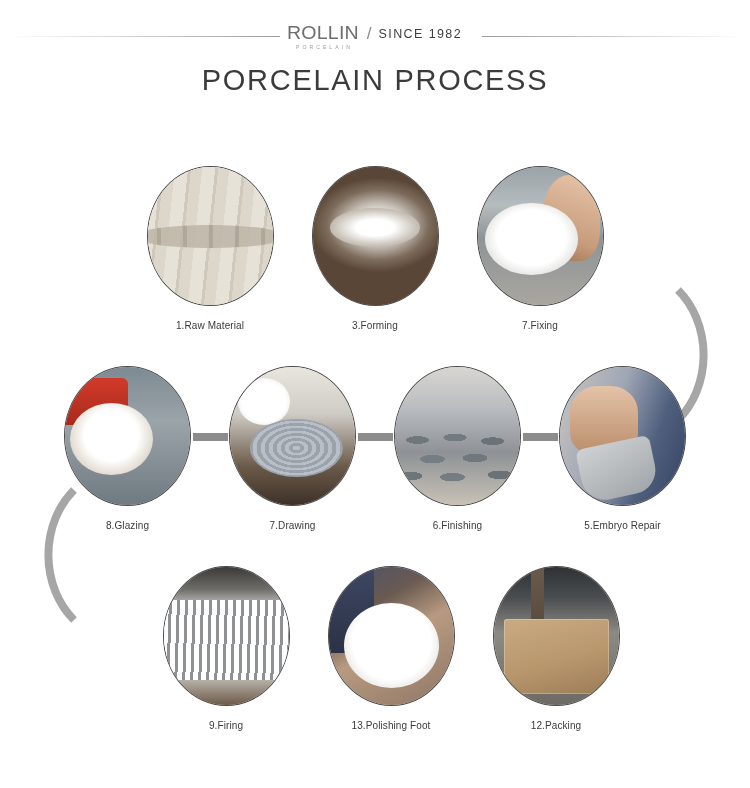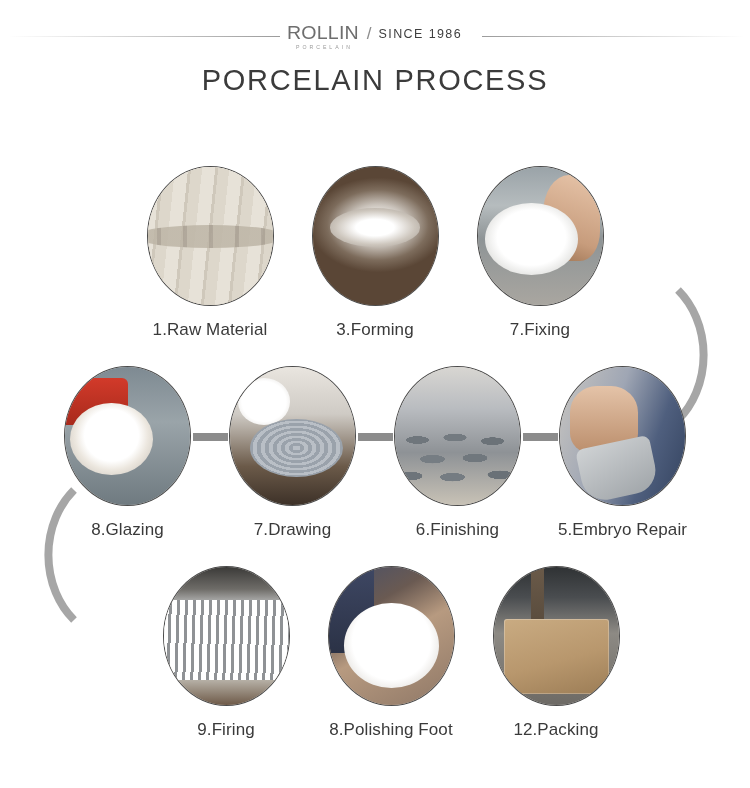--- a/index.html
+++ b/index.html
@@ -135,21 +135,21 @@
     position: relative;
     background: #dedbd6;
     box-sizing: border-box;
   }
   .bubble .art {
     position: absolute;
     inset: 0;
   }
   .step-label {
     margin-top: 14px;
-    font-size: 17px;
+    font-size: 10px;
     color: #3a3a3a;
     white-space: nowrap;
     letter-spacing: 0.1px;
   }
 
   
   .art-rawmaterial {
     background:
       repeating-linear-gradient(96deg, #e7e2d8 0 13px, #cfc8bb 13px 16px, #ddd7cb 16px 27px),
       linear-gradient(180deg, #efebe2 0%, #d6cfc2 55%, #c8c0b2 100%);
@@ -328,21 +328,21 @@
 <div class="header">
   <div class="rule rule-left"></div>
   <div class="rule rule-right"></div>
 
   <div class="logo-block">
     <div class="logo-mark">
       <span class="logo-word">ROLLIN</span>
       <span class="logo-sub">PORCELAIN</span>
     </div>
     <span class="logo-slash">/</span>
-    <span class="logo-since">SINCE 1986</span>
+    <span class="logo-since">SINCE 1982</span>
   </div>
 </div>
 
 <div class="page-title">PORCELAIN PROCESS</div>
 
 <svg class="connectors" viewBox="0 0 750 788" width="750" height="788">
 
   <line x1="193" y1="237" x2="228" y2="237" stroke="#8c8c8c" stroke-width="8"></line>
   <line x1="358" y1="237" x2="393" y2="237" stroke="#8c8c8c" stroke-width="8"></line>
   <line x1="523" y1="237" x2="558" y2="237" stroke="#8c8c8c" stroke-width="8"></line>
@@ -414,21 +414,21 @@
     <div class="step">
       <div class="bubble">
           <div class="art art-firing"></div>
         </div>
       <div class="step-label">9.Firing</div>
     </div>
     <div class="step">
       <div class="bubble">
           <div class="art art-polishing"></div>
         </div>
-      <div class="step-label">8.Polishing Foot</div>
+      <div class="step-label">13.Polishing Foot</div>
     </div>
     <div class="step">
       <div class="bubble">
           <div class="art art-packing"></div>
         </div>
       <div class="step-label">12.Packing</div>
     </div>
   </div>
 
 </div>

